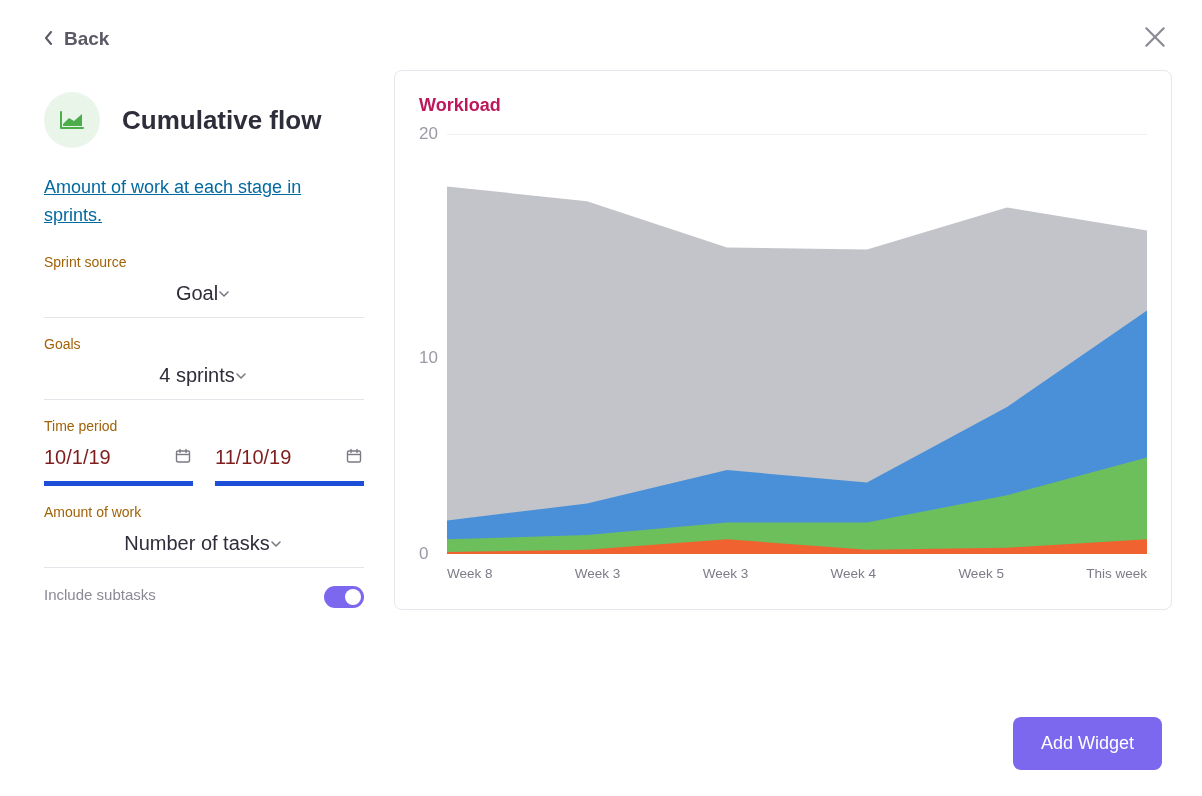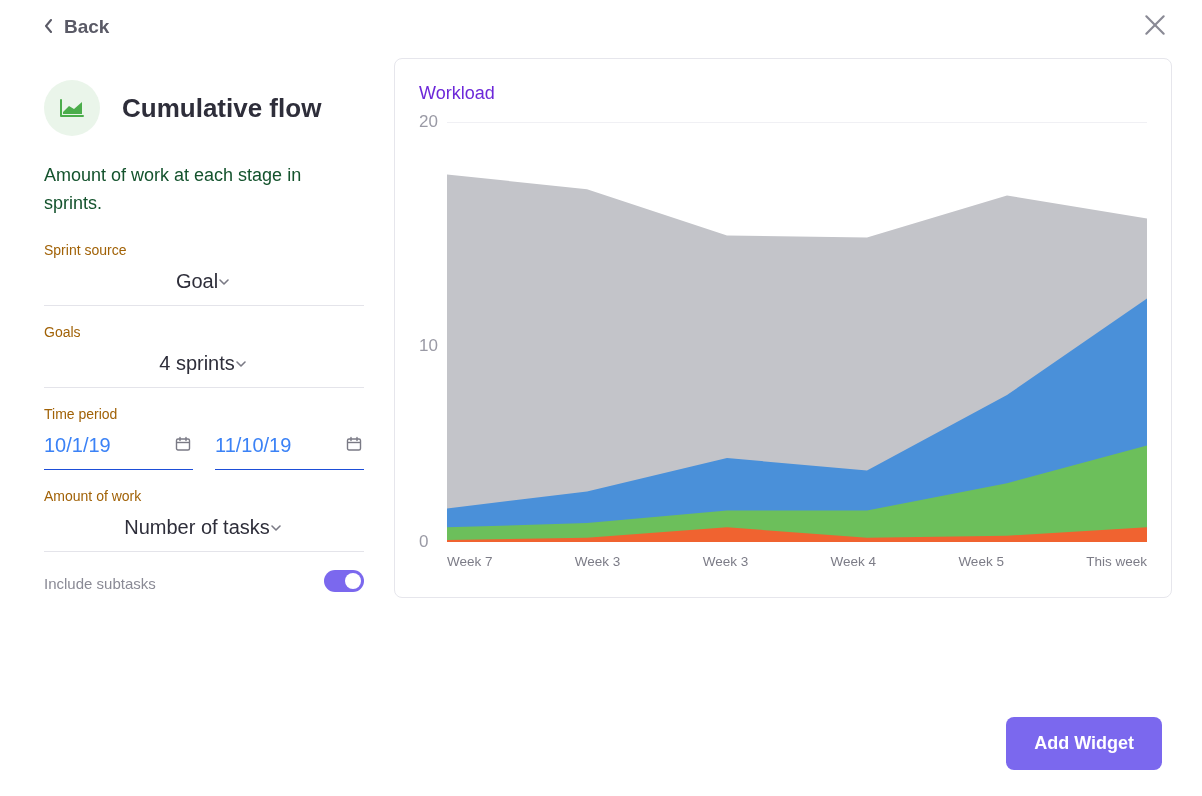--- a/index.html
+++ b/index.html
@@ -10,21 +10,21 @@
     color: #333;
     width: 1202px;
     height: 796px;
     overflow: hidden;
     position: relative;
   }
   .topbar {
     display: flex;
     align-items: center;
     justify-content: space-between;
-    padding: 12px 34px 10px 44px;
+    padding: 24px 34px 10px 44px;
   }
   .back-btn {
     display: inline-flex;
     align-items: center;
     gap: 10px;
     color: #5a5a66;
     font-size: 19px;
     font-weight: 600;
     cursor: pointer;
   }
@@ -43,48 +43,48 @@
     padding-top: 22px;
   }
   .title-row { display: flex; align-items: center; gap: 22px; margin-bottom: 26px; }
   .title-icon {
     width: 56px; height: 56px; border-radius: 50%;
     background: #eaf5ea;
     display: flex; align-items: center; justify-content: center;
     color: #4bad4b;
   }
   .title-text { font-size: 26px; font-weight: 700; color: #2e2e3a; }
-  .desc { font-size: 18px; color: #14532d; line-height: 1.55; margin-bottom: 24px; }
+  .desc { font-size: 18px; color: #0369a1; line-height: 1.55; margin-bottom: 24px; text-decoration: underline; }
 
   .field { margin-bottom: 18px; }
   .field-label { font-size: 14px; color: #a16207; margin-bottom: 8px; }
   .select-row {
     display: flex; align-items: center; justify-content: center;
     font-size: 20px; color: #2e2e3a;
     padding: 4px 2px 12px 0;
     border-bottom: 1px solid #e4e4ea;
     cursor: pointer;
   }
   .select-row .chev { color: #7a7a85; }
   .chev svg { width: 12px; height: 12px; }
 
   .date-row { display: flex; gap: 22px; }
   .date-field { flex: 1; }
   .date-input {
     display: flex; align-items: center; justify-content: space-between;
-    font-size: 20px; color: #3b82f6;
+    font-size: 20px; color: #7f1d1d;
     padding: 4px 2px 12px 0;
-    border-bottom: 1px solid #1d4ed8;
+    border-bottom: 5px solid #1d4ed8;
     cursor: pointer;
   }
   .cal-icon { color: #7a7a85; }
   .cal-icon svg { width: 16px; height: 16px; }
 
   .toggle-row {
-    display: flex; align-items: flex-end; justify-content: space-between;
+    display: flex; align-items: flex-start; justify-content: space-between;
     margin-top: 5px;
     gap: 44px;
   }
   .toggle-label { font-size: 15px; color: #8a8a95; }
   .toggle {
     width: 40px; height: 22px; border-radius: 11px;
     background: #7b68ee; position: relative; cursor: pointer;
   }
   .toggle::after {
     content: ""; position: absolute; right: 3px; top: 3px;
@@ -92,37 +92,37 @@
   }
 
   .chart-card {
     flex: 1;
     border: 1px solid #e6e6ec;
     border-radius: 8px;
     padding: 24px 24px 18px 24px;
     min-height: 540px;
     position: relative;
   }
-  .chart-title { font-size: 18px; font-weight: 400; color: #6d28d9; margin-bottom: 18px; }
+  .chart-title { font-size: 18px; font-weight: 700; color: #be185d; margin-bottom: 18px; }
   .chart-area { position: relative; width: 100%; }
   .ytick { position: absolute; left: 0; font-size: 17px; color: #9a9aa5; transform: translateY(-50%); }
   .xlabels {
     display: flex; justify-content: space-between;
     margin: 12px 0 0 28px;
     font-size: 13.5px; color: #7c7c87;
   }
   .plot { position: absolute; left: 28px; top: 0; right: 0; bottom: 0; }
   .plot svg { width: 100%; height: 100%; display: block; }
   .grid-top { position: absolute; left: 28px; right: 0; border-top: 1px solid #f0f0f4; }
 
   .add-btn {
     position: absolute; right: 40px; bottom: 26px;
     background: #7b68ee; color: #fff;
     border: none; border-radius: 8px;
-    font-size: 18px; font-weight: 700;
+    font-size: 18px; font-weight: 400;
     padding: 16px 28px; cursor: pointer;
   }
 </style>
 </head>
 <body>
 
 <div class="topbar">
   <div class="back-btn">
     <span>
       <svg viewBox="0 0 10 14">
@@ -230,21 +230,21 @@
             <path d="M 0 100 L 0 92 L 20 88 L 40 80 L 60 83 L 80 65 L 100 42.00000000000001 L 100 100 Z" fill="#4a90d9"></path>
             <path d="M 0 100 L 0 96.5 L 20 95.5 L 40 92.5 L 60 92.5 L 80 86 L 100 77 L 100 100 Z" fill="#6cbf5b"></path>
             <path d="M 0 100 L 0 99.5 L 20 99 L 40 96.5 L 60 99 L 80 98.5 L 100 96.5 L 100 100 Z" fill="#f06330"></path>
           </svg>
         </div>
     <div class="ytick" style="top: 420px;">0</div>
         <div class="ytick" style="top: 224px;">10</div>
         <div class="ytick" style="top: 0px;">20</div>
       </div>
     <div class="xlabels" id="xlabels">
-        <span>Week 7</span>
+        <span>Week 8</span>
         <span>Week 3</span>
         <span>Week 3</span>
         <span>Week 4</span>
         <span>Week 5</span>
         <span>This week</span>
       </div>
   </div>
 </div>
 
 <button class="add-btn">

